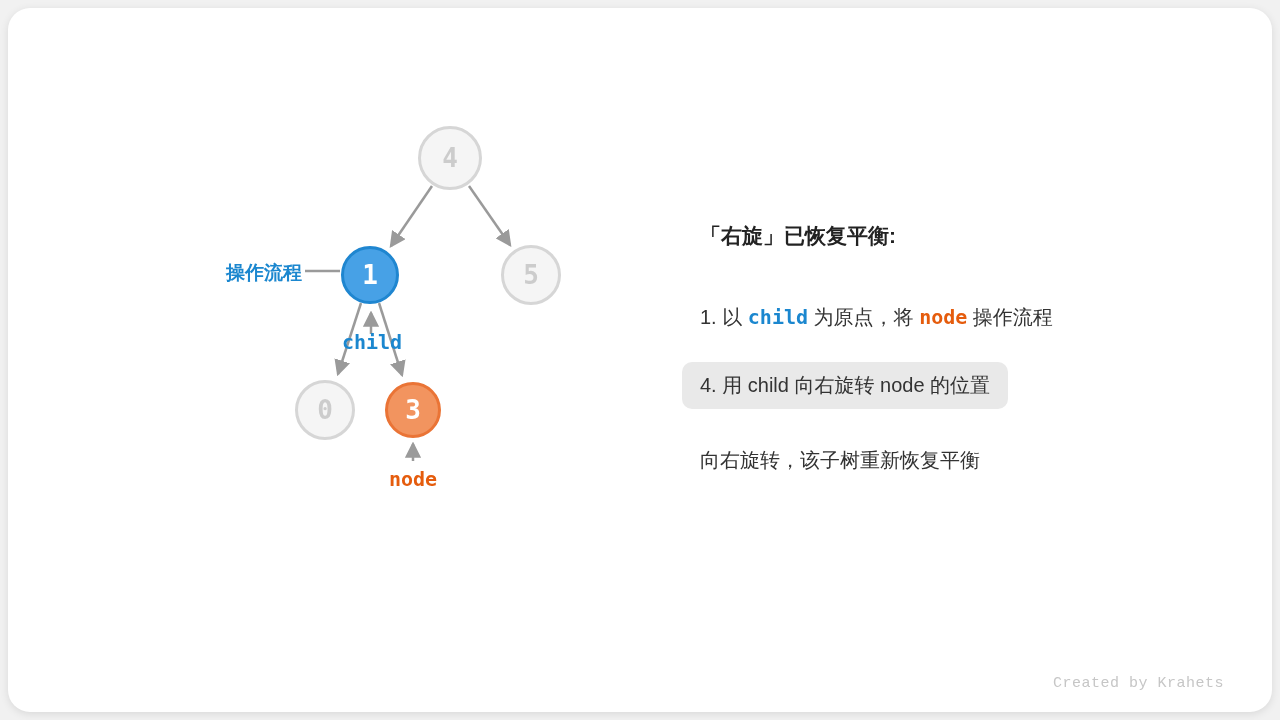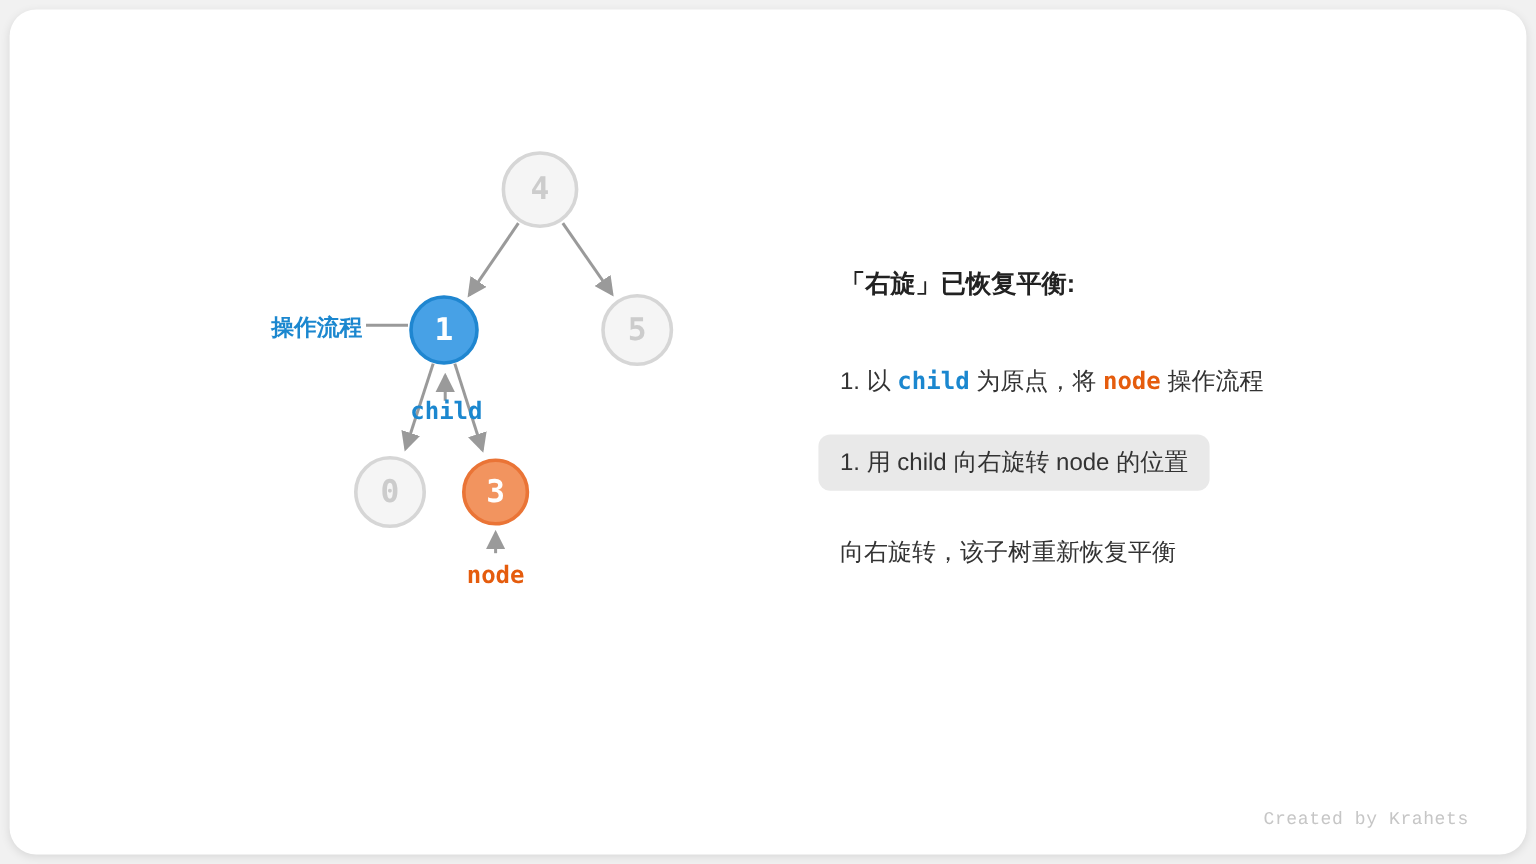--- a/index.html
+++ b/index.html
@@ -143,21 +143,21 @@
 
   <div class="panel">
     <div class="panel-heading">「右旋」已恢复平衡:</div>
 
     <div class="step" style="left:0; top:82px;">
       <span>1. 以 </span><span class="kw blue">child</span><span> 为原点，将 </span><span class="kw orange">node</span><span> 操作流程</span>
     </div>
 
     <div class="step-box" style="top:140px;">
       <div class="step-inner">
-        <span>1. 用 </span><span class="kw blue">child</span><span> 向右旋转 </span><span class="kw orange">node</span><span> 的位置</span>
+        <span>4. 用 </span><span class="kw blue">child</span><span> 向右旋转 </span><span class="kw orange">node</span><span> 的位置</span>
       </div>
     </div>
 
     <div class="step" style="left:0; top:225px;">向右旋转，该子树重新恢复平衡</div>
   </div>
 
   <div class="footer">Created by Krahets</div>
 </div>
 
 </body></html>

